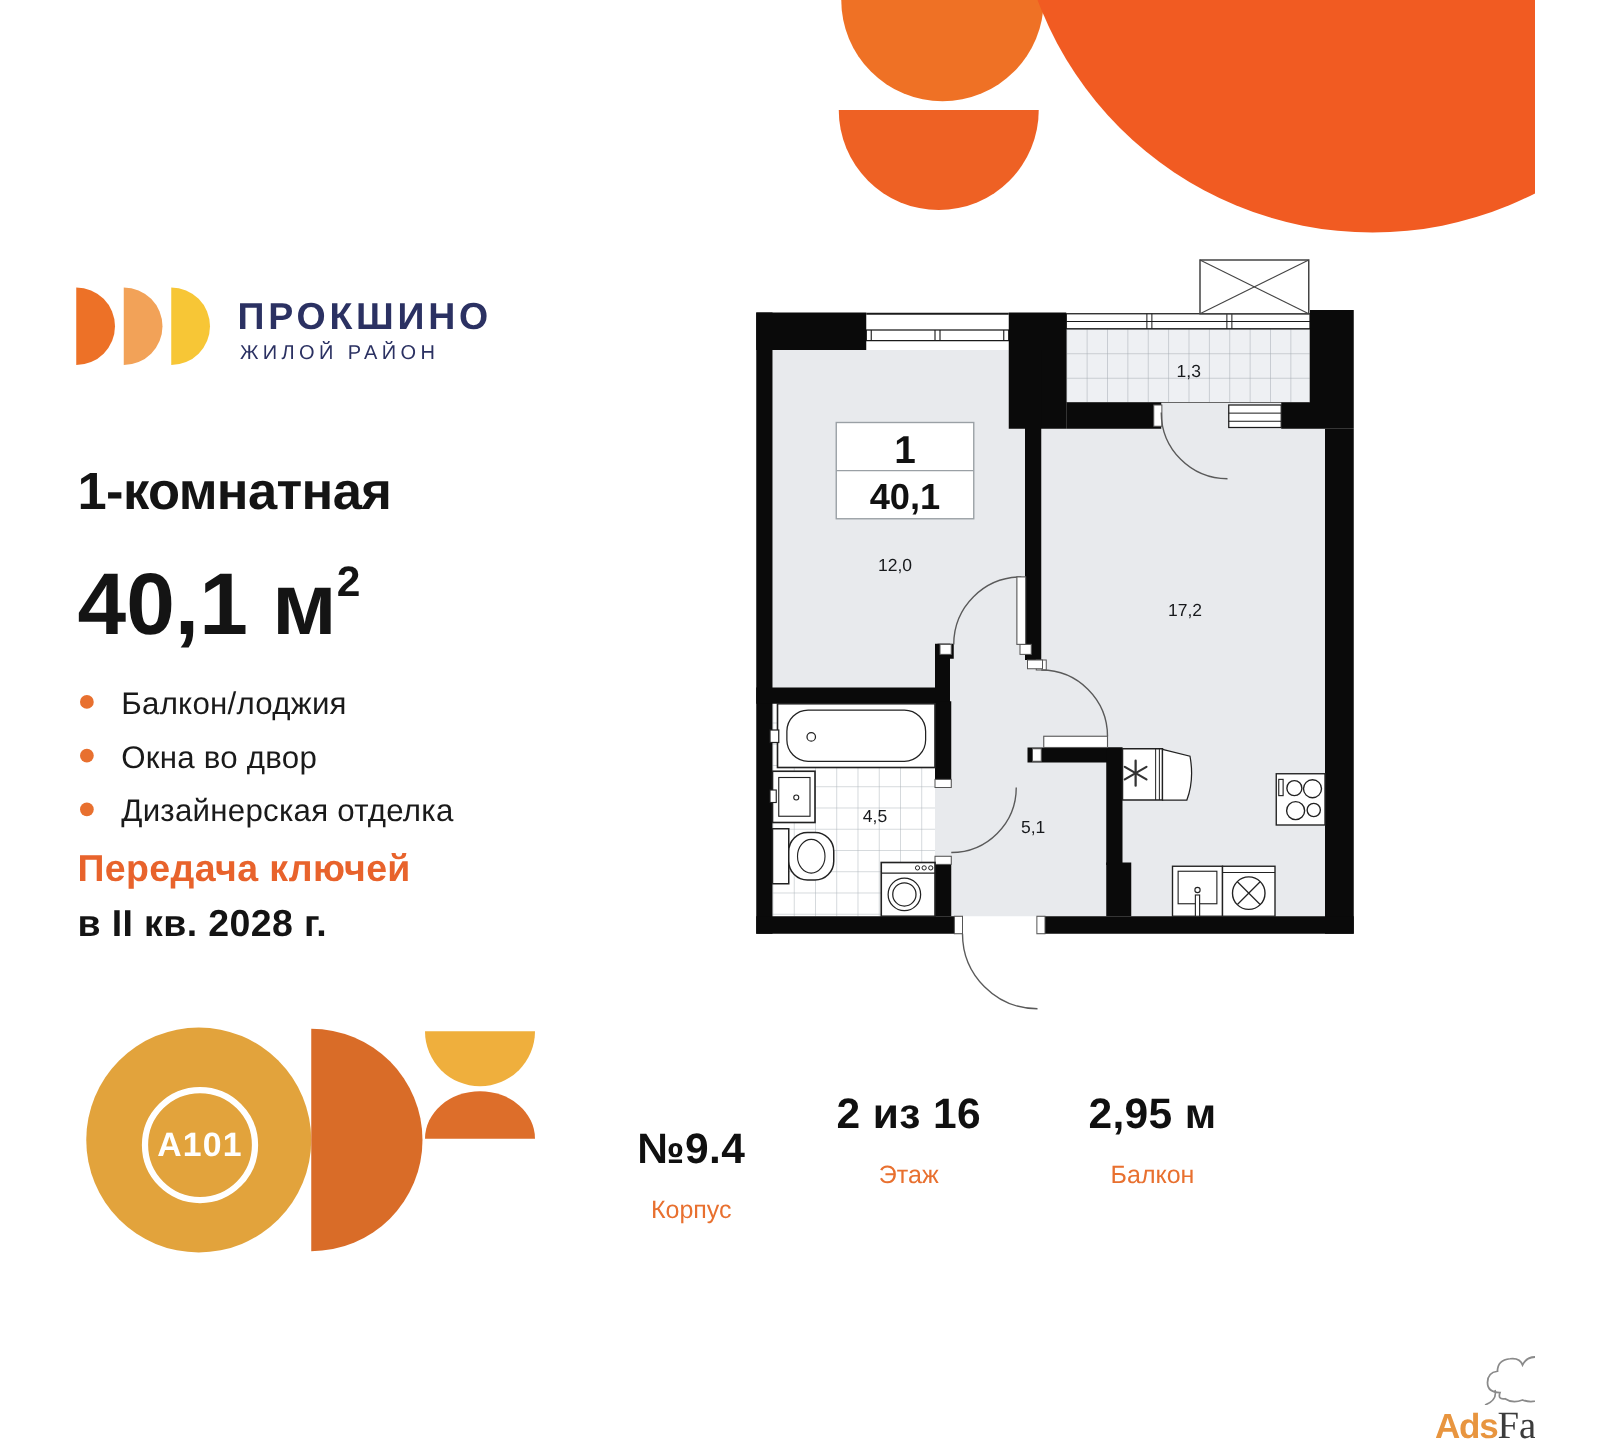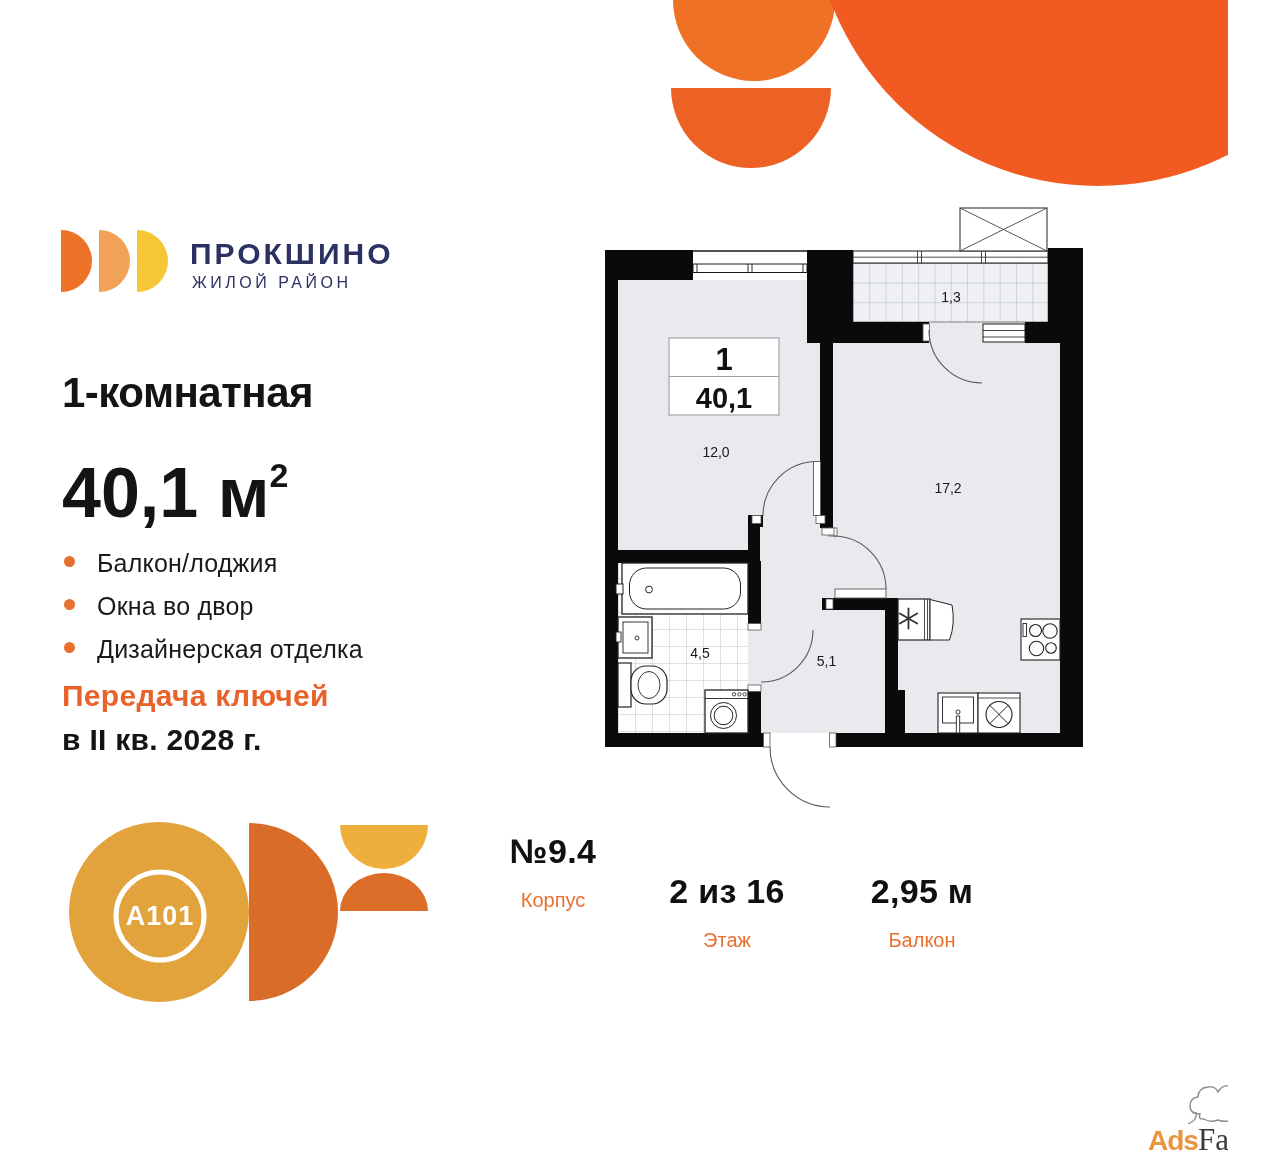--- a/index.html
+++ b/index.html
@@ -14,21 +14,21 @@
   .brand-logo-svg { position:absolute; left:59px; top:229px; }
   .brand-name { position:absolute; left:190px; top:237px; font-size:30px; font-weight:bold;
                 color:#2B3162; letter-spacing:3px; }
   .brand-tagline { position:absolute; left:192px; top:274px; font-size:16px; color:#2B3162;
                    letter-spacing:3.5px; }
 
   
   .rooms-title { position:absolute; left:62px; top:369px; font-size:42px; font-weight:bold;
                  color:#141414; letter-spacing:-0.5px; }
   .area-line { position:absolute; left:62px; top:430px; font-size:70px; font-weight:bold;
-               color:#141414; line-height:90px; }
+               color:#141414; line-height:72px; }
   .area-line .sup { font-size:34px; vertical-align:30px; }
   .features { position:absolute; left:62px; top:549px; list-style:none; }
   .features li { position:relative; padding-left:35px; height:43px; font-size:25px;
                  color:#1a1a1a; letter-spacing:0.2px; }
   .features li .dot { position:absolute; left:2px; top:7px; width:11px; height:11px;
                       border-radius:50%; background:#E8702F; }
   .handover-1 { position:absolute; left:62px; top:679px; font-size:30px; font-weight:bold;
                 color:#E8632C; letter-spacing:0.3px; }
   .handover-2 { position:absolute; left:62px; top:723px; font-size:30px; font-weight:bold;
                 color:#141414; letter-spacing:0.3px; }
@@ -36,21 +36,21 @@
   
   .floorplan-svg { position:absolute; left:600px; top:195px; }
 
   
   .a101-svg { position:absolute; left:30px; top:812px; }
 
   
   .detail-col { position:absolute; transform:translateX(-50%); text-align:center; }
   .detail-col .val { font-size:34px; font-weight:bold; color:#101010; letter-spacing:0.3px; }
   .detail-col .lab { margin-top:18px; font-size:20px; color:#E8702F; }
-  .col-1 { left:553px; top:832px; }
+  .col-1 { left:553px; top:900px; }
   .col-2 { left:727px; top:872px; }
   .col-3 { left:922px; top:872px; }
 
   
   .watermark { position:absolute; left:1148px; top:1080px; width:132px; height:80px; }
   .wm-cloud { position:absolute; left:38px; top:0; }
   .wm-text { position:absolute; left:0; top:42px; white-space:nowrap; }
   .wm-ads { font-size:28px; font-weight:bold; color:#E8953F; letter-spacing:-1px;
             font-family:"Liberation Sans", sans-serif; }
   .wm-factory { font-size:31px; color:#3C3C3C; font-family:"Liberation Serif", serif; }

